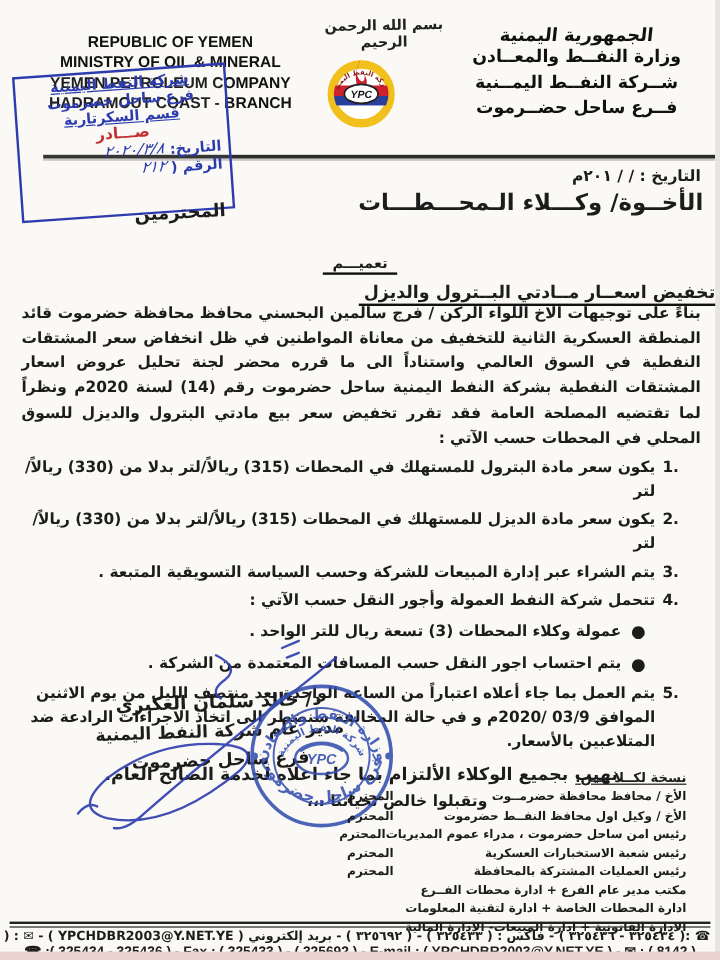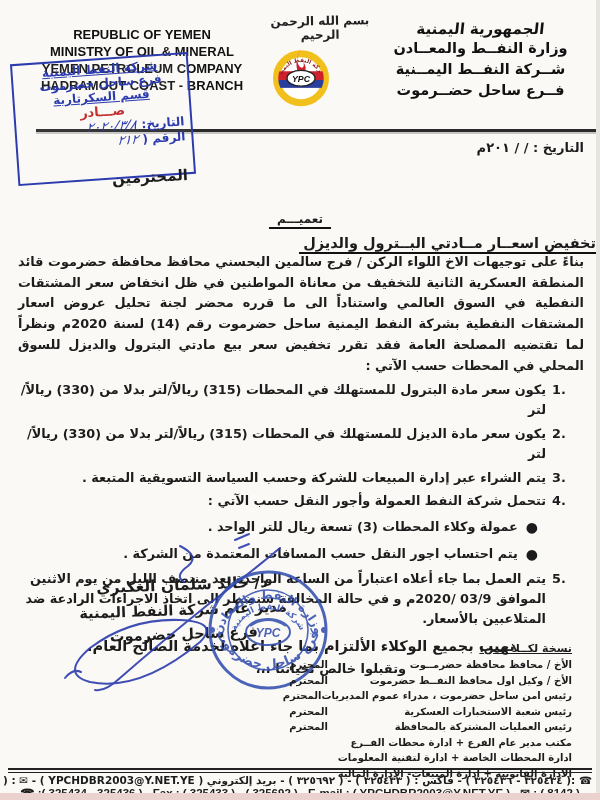--- a/index.html
+++ b/index.html
@@ -143,20 +143,21 @@
     </div>
     <div class="reg-row">
       <span>الرقم (</span>
       <span class="hand">٢١٢</span>
     </div>
   </div>
 
   <div class="honorific-top">المحترمين</div>
 
   <div class="date-line">التاريخ :      /      /  ٢٠١م</div>
+  <div class="recipient">الأخــوة/ وكـــلاء الـمحـــطـــات</div>
 
   <div class="t-circular">
     <span>تعميـــم</span>
   </div>
   <div class="t-subject">
     <span>تخفيض اسعــار مــادتي البــترول والديزل</span>
   </div>
 
   <div class="body-block">
     <div class="para">بناءً على توجيهات الاخ اللواء الركن / فرج سالمين البحسني محافظ محافظة حضرموت قائد المنطقة العسكرية الثانية للتخفيف من معاناة المواطنين في ظل انخفاض سعر المشتقات النفطية في السوق العالمي واستناداً الى ما قرره محضر لجنة تحليل عروض اسعار المشتقات النفطية بشركة النفط اليمنية ساحل حضرموت رقم (14) لسنة 2020م ونظراً لما تقتضيه المصلحة العامة فقد تقرر تخفيض سعر بيع مادتي البترول والديزل للسوق المحلي في المحطات حسب الآتي :</div>

